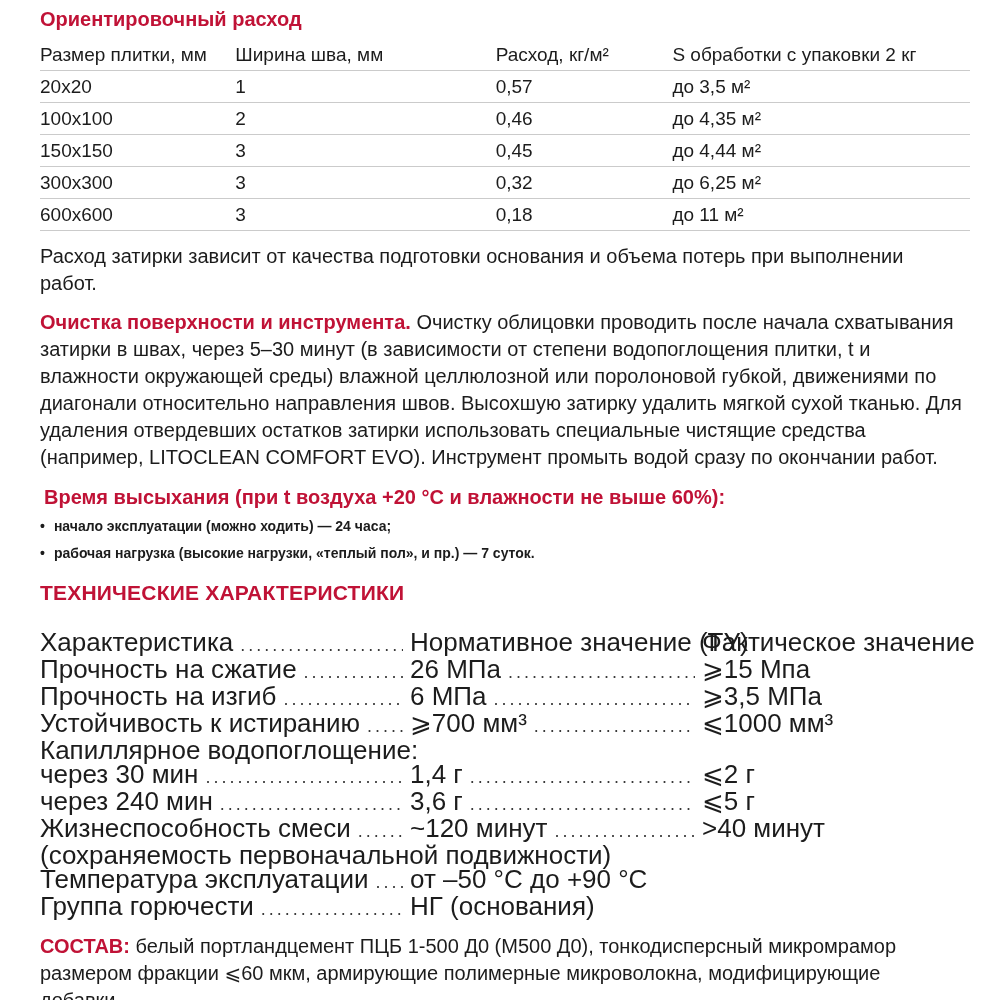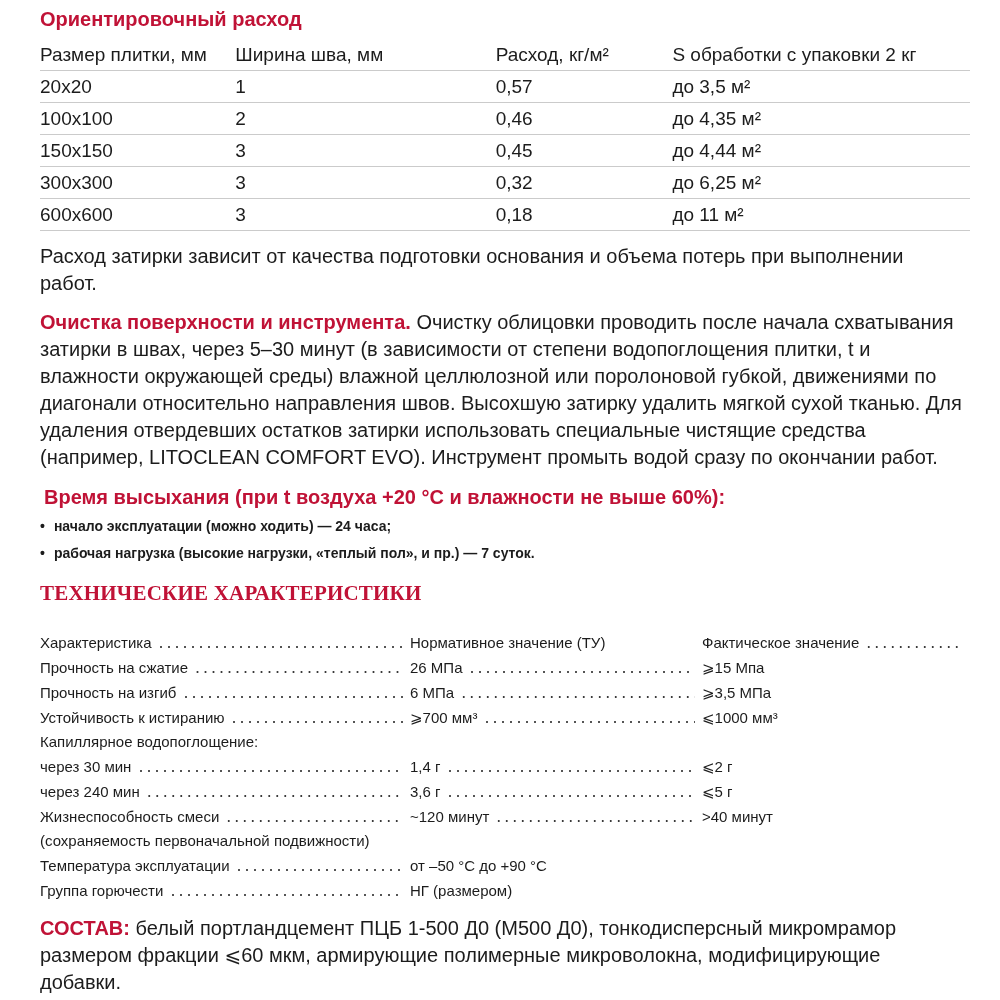--- a/index.html
+++ b/index.html
@@ -43,24 +43,23 @@
   }
   ul.bullets {
     margin: 2px 0 0 0; padding: 0; list-style: none;
     font-size: 14px; line-height: 27px; font-weight: bold;
   }
   ul.bullets li::before { content: "•"; margin-right: 9px; }
   h3.caps-heading {
     margin: 12px 0 4px 0;
     font-size: 21px; line-height: 28px; font-weight: bold; color: #c01236;
     letter-spacing: 0.2px;
-    font-family: Liberation Serif, serif;
   }
   
-  .specs { font-size: 15px; margin-top: 23px; }
+  .specs { font-size: 26px; margin-top: 23px; }
   .spec-row {
     display: grid;
     grid-template-columns: 370px 292px 1fr;
     line-height: 24px;
     align-items: baseline;
   }
   .spec-cell { display: flex; min-width: 0; align-items: baseline; white-space: nowrap; }
   .spec-cell .txt { flex: 0 0 auto; }
   .dots {
     flex: 1 1 auto; overflow: hidden; white-space: nowrap;
@@ -257,20 +256,20 @@
       </div>
     <div class="spec-cell"></div>
   </div>
 
   <div class="spec-row">
     <div class="spec-cell">
         <span class="txt">Группа горючести</span>
         <span class="dots"></span>
       </div>
     <div class="spec-cell">
-        <span class="txt">НГ (размером)</span>
+        <span class="txt">НГ (основания)</span>
       </div>
     <div class="spec-cell"></div>
   </div>
 
 </div>
 
 <p class="para"><span class="inline-heading">СОСТАВ:</span><span> белый портландцемент ПЦБ 1-500 Д0 (М500 Д0), тонкодисперсный микромрамор размером фракции ⩽60 мкм, армирующие полимерные микроволокна, модифицирующие добавки.</span></p>
 
 </body></html>

